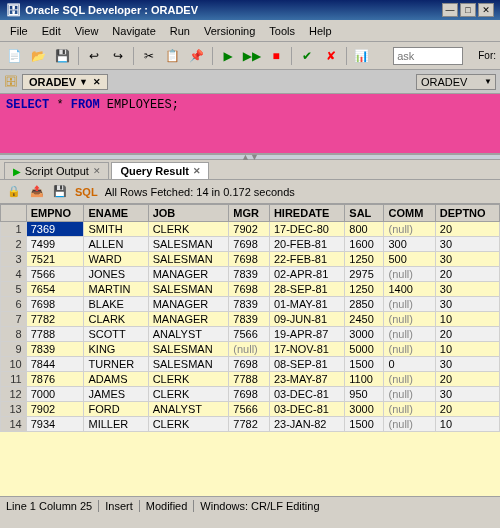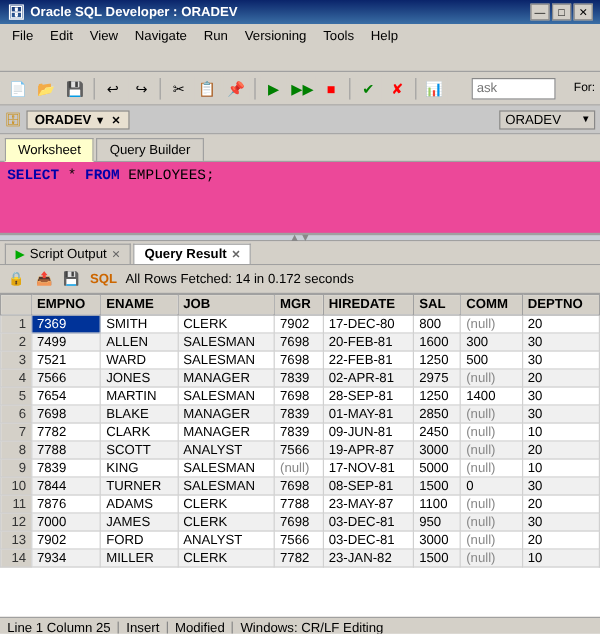--- a/index.html
+++ b/index.html
@@ -43,24 +43,24 @@
       align-items: center;
       justify-content: center;
       cursor: pointer;
       color: #000;
     }
 
     
     #menu-bar {
       background: #d4d0c8;
       display: flex;
-      align-items: flex-start;
+      align-items: center;
       padding: 2px 4px;
       gap: 2px;
-      height: 40px;
+      height: 22px;
       border-bottom: 1px solid #a0a0a0;
     }
     .menu-item {
       padding: 2px 6px;
       font-size: 11px;
       cursor: pointer;
       color: #000;
     }
 
     
@@ -244,21 +244,21 @@
     .results-info {
       font-size: 11px;
       color: #000;
       margin-left: 4px;
     }
 
     
     #data-table-wrap {
       overflow: auto;
       flex: 1;
-      background: #ffffff;
+      background: #fef9c3;
     }
     #data-table {
       width: 100%;
       border-collapse: collapse;
       font-size: 11px;
     }
     #data-table th {
       background: #d4d0c8;
       border: 1px solid #a0a0a0;
       padding: 2px 4px;
@@ -373,24 +373,20 @@
     <span style="font-size:9px;">▼</span>
     <span style="font-size:9px; margin-left:2px;">✕</span>
   </div>
   <div class="conn-dropdown">
     <span>ORADEV</span>
   </div>
 </div>
 
 <div id="main-content">
 
-  <div id="main-tabs">
-      <div class="main-tab active">Worksheet</div>
-      <div class="main-tab">Query Builder</div>
-    </div>
 
   <div id="sql-editor">
     <span class="sql-keyword">SELECT</span><span class="sql-text"> * </span><span class="sql-keyword">FROM</span><span class="sql-text"> EMPLOYEES;</span>
   </div>
 
   <div id="editor-handle">
     <span style="color:#888; font-size:9px;">▲▼</span>
   </div>
 
   <div id="results-area">

